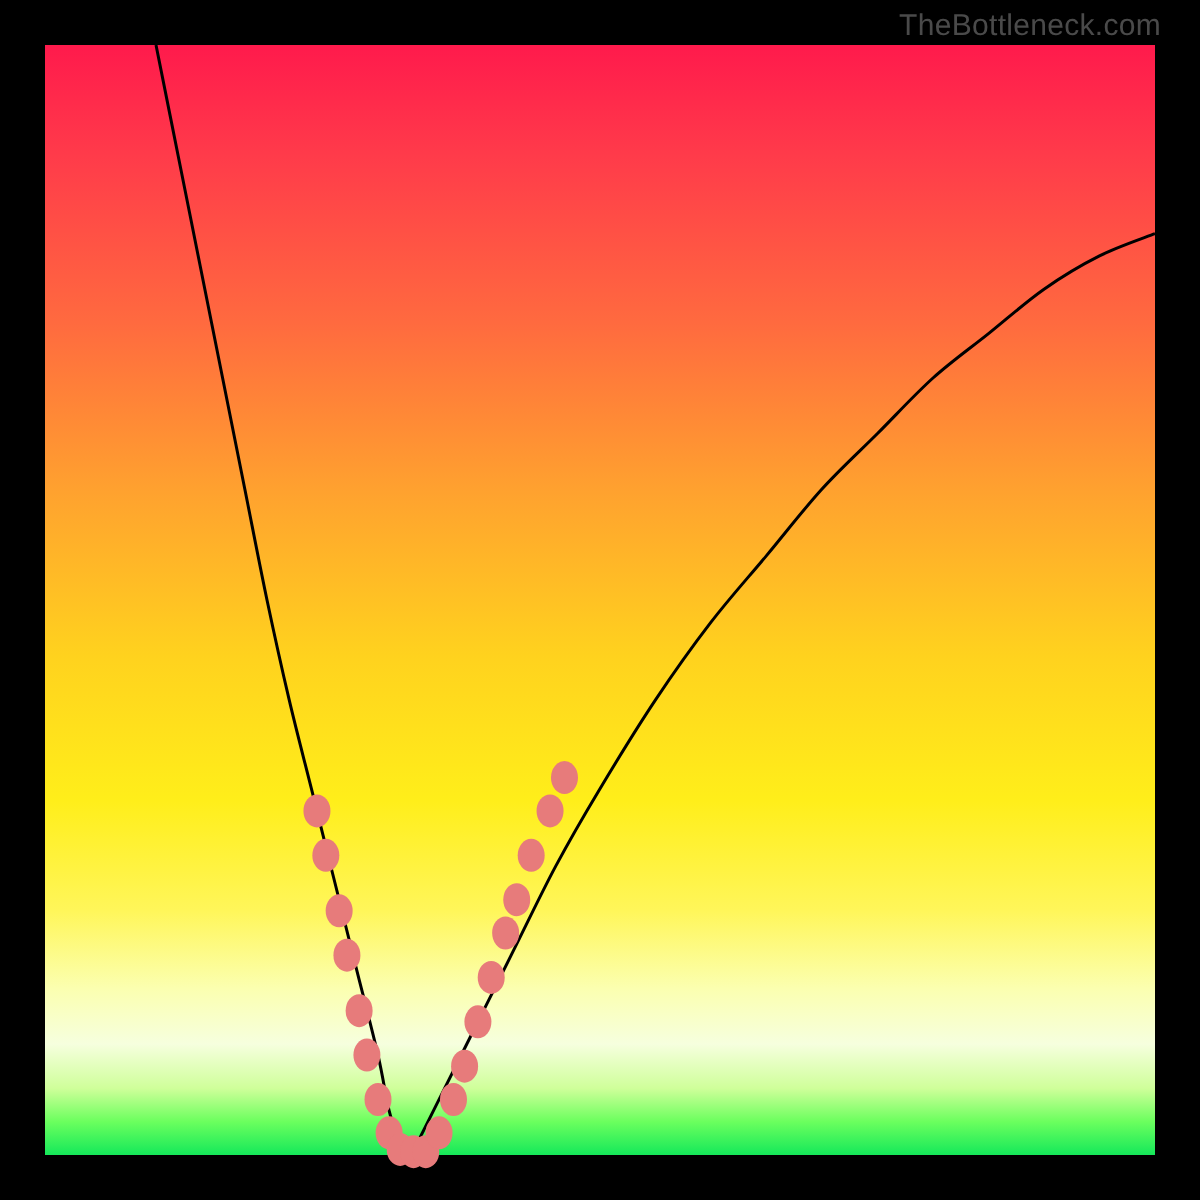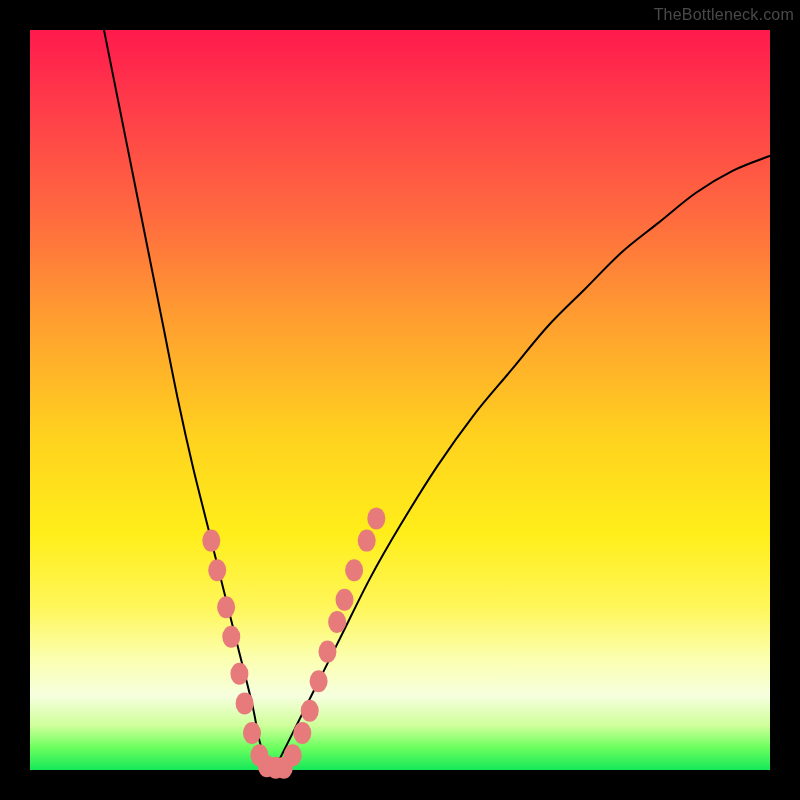--- a/index.html
+++ b/index.html
@@ -38,23 +38,23 @@
       #fbffb0 85%,
       #f6ffde 90%,
       #cfff9a 94%,
       #6bff5e 97%,
       #15e85a 100%
     );
   }
   .attribution {
     position: absolute;
     top: 6px;
-    right: 6px;
+    right: 26px;
     color: #4a4a4a;
-    font-size: 16px;
+    font-size: 20px;
     letter-spacing: 0.2px;
     user-select: none;
   }
   svg.curves {
     position: absolute;
     left: 0;
     top: 0;
     width: 740px;
     height: 740px;
     overflow: visible;

